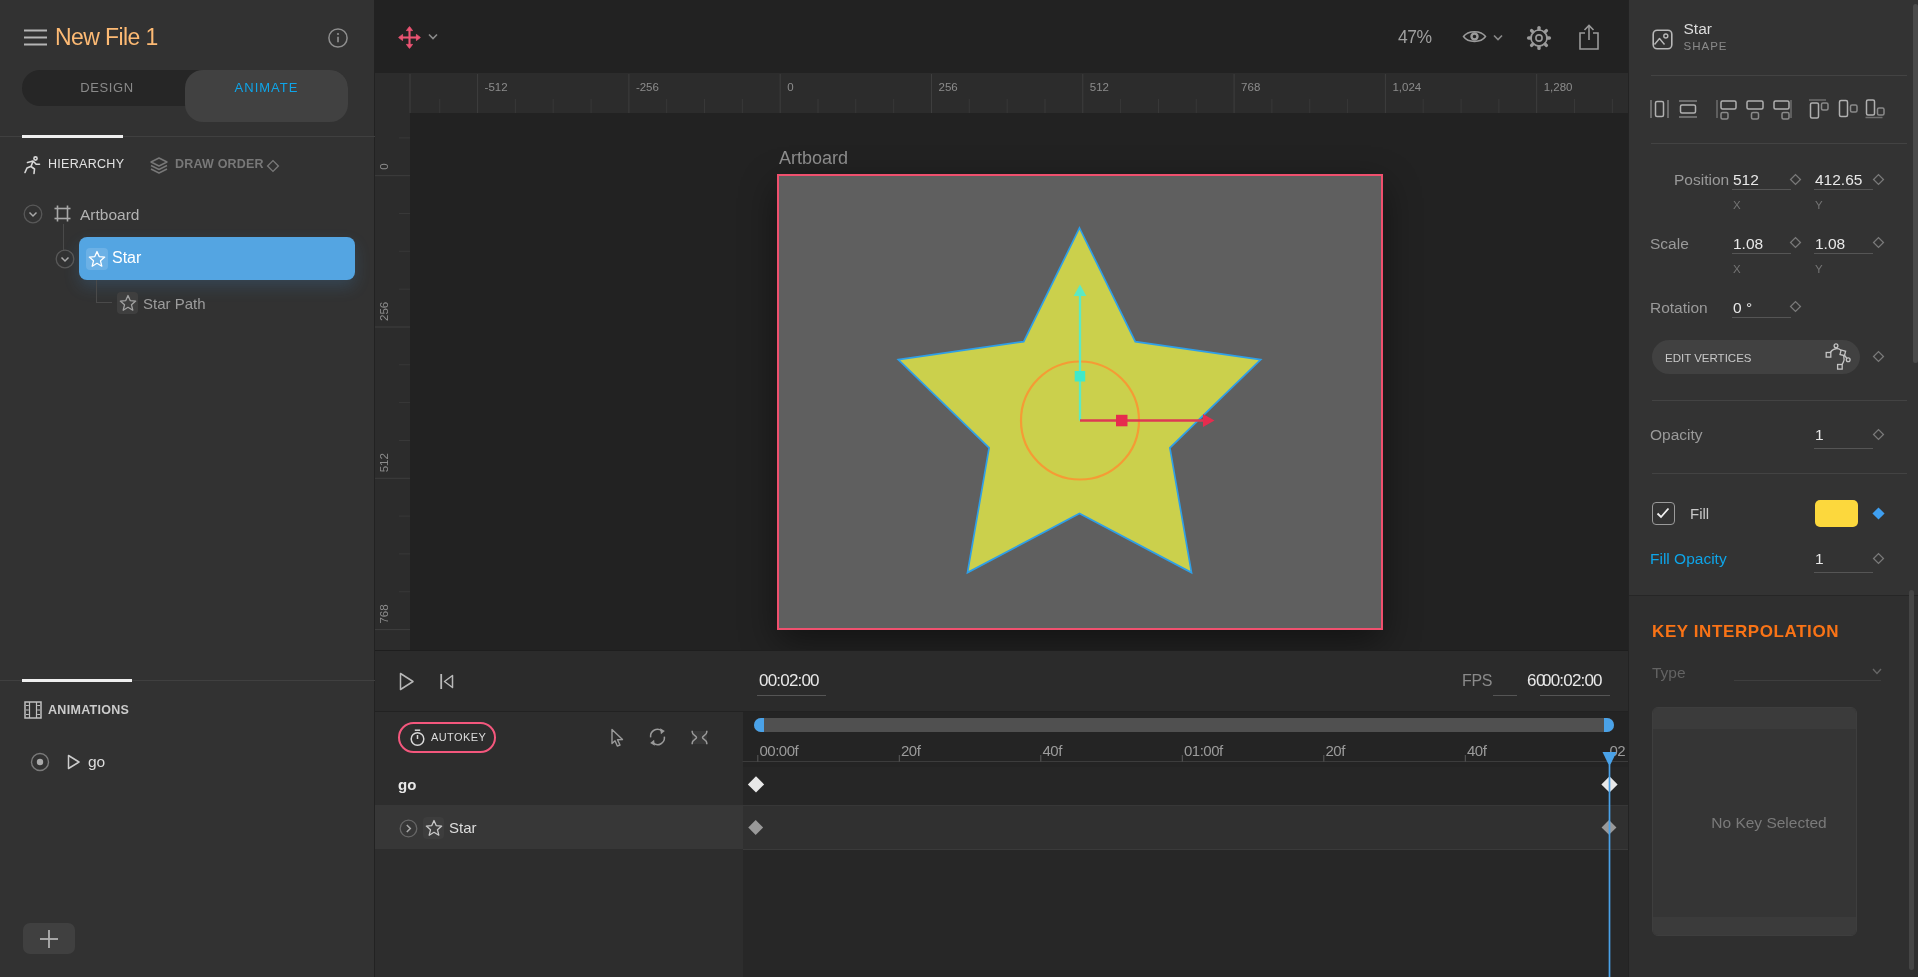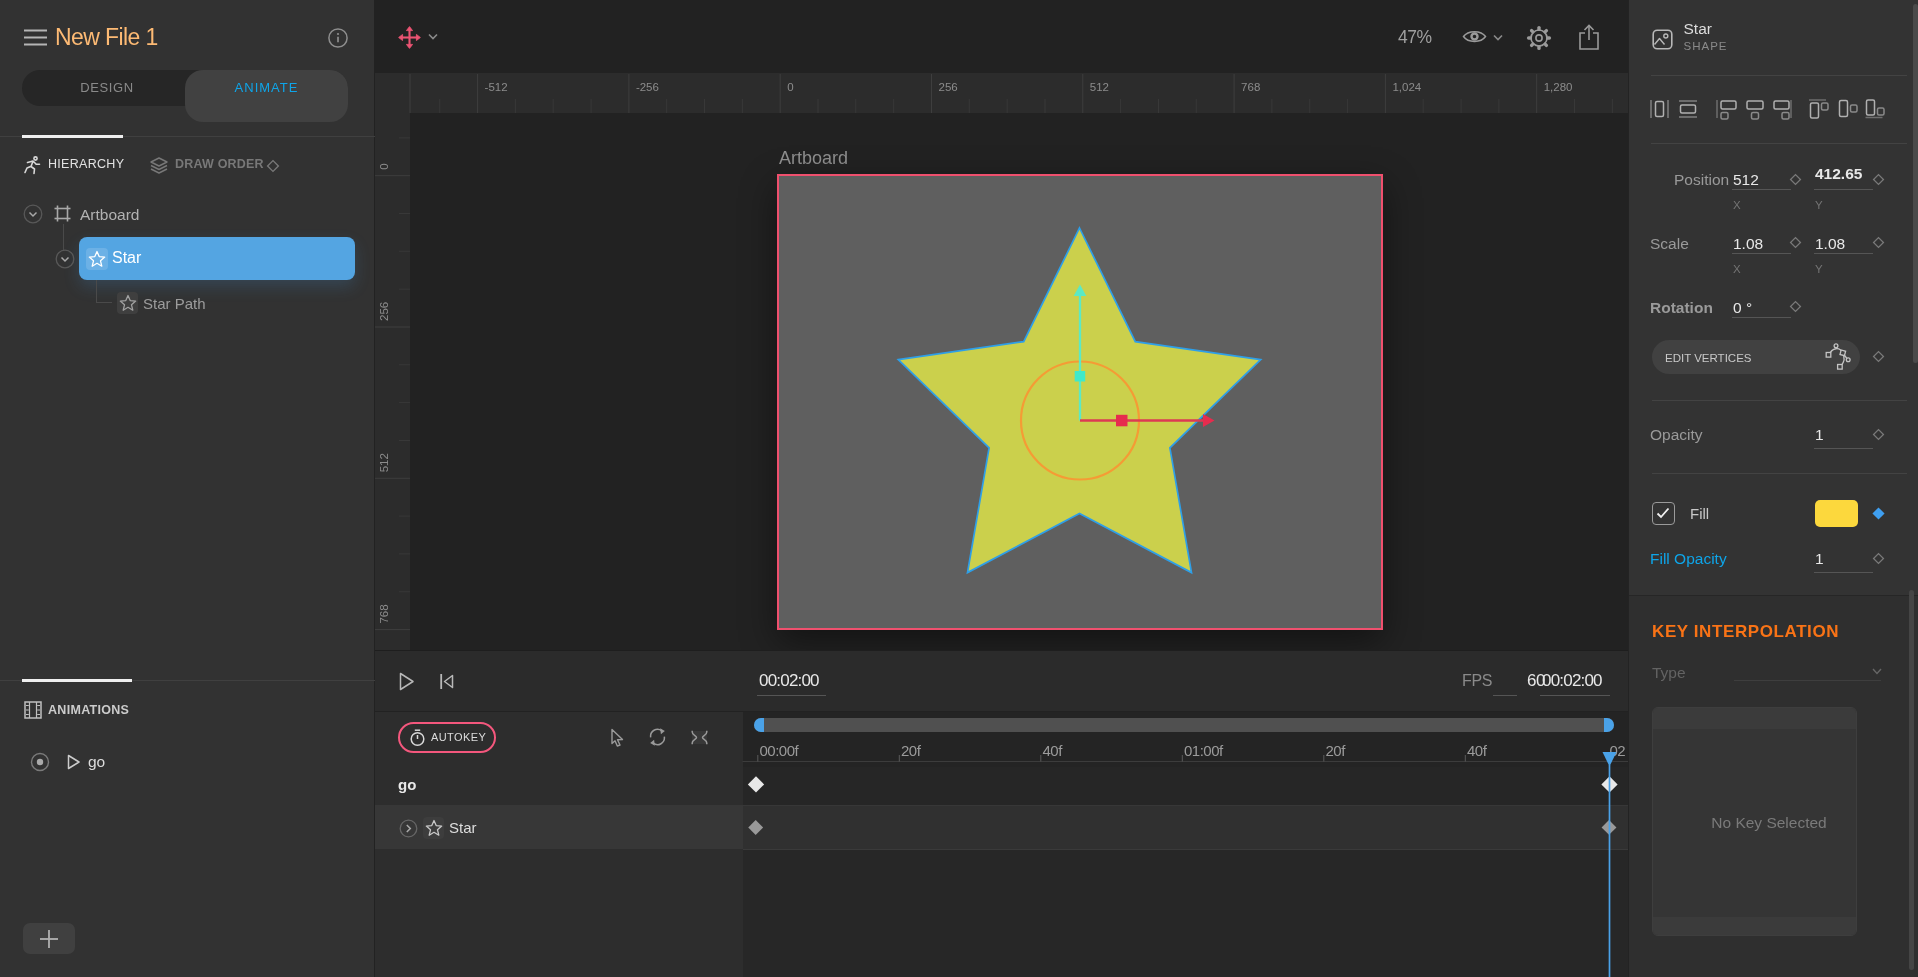--- a/index.html
+++ b/index.html
@@ -415,21 +415,21 @@
       </g>
     </svg>
     <div class="abs" style="left:22px; top:143px; width:256px; height:1px; background:#434343;"></div>
 
     <div class="abs" style="left:21px; top:171px; font-size:15.5px; color:#9a9a9a;margin-left:24px;">Position</div>
     <div class="abs" style="left:104px; top:171px; font-size:15.5px; color:#e8e8e8;">512</div>
     <div class="abs" style="left:103px; top:189px; width:59px; height:1px; background:#555555;"></div>
     <svg class="abs" style="left:160px; top:172.5px;" width="13" height="13" viewBox="0 0 13 13">
         <rect x="3" y="3" width="7" height="7" fill="none" stroke="#7a7a7a" stroke-width="1.3" transform="rotate(45 6.5 6.5)"></rect>
       </svg>
-    <div class="abs" style="left:186px; top:165px; font-size:15.5px; color:#e8e8e8;font-weight:bold;">412.65</div>
+    <div class="abs" style="left:186px; top:171px; font-size:15.5px; color:#e8e8e8;">412.65</div>
     <div class="abs" style="left:185px; top:189px; width:59px; height:1px; background:#555555;"></div>
     <svg class="abs" style="left:242.5px; top:172.5px;" width="13" height="13" viewBox="0 0 13 13">
         <rect x="3" y="3" width="7" height="7" fill="none" stroke="#7a7a7a" stroke-width="1.3" transform="rotate(45 6.5 6.5)"></rect>
       </svg>
     <div class="abs" style="left:104px; top:199px; font-size:11.5px; color:#747474;">X</div>
     <div class="abs" style="left:186px; top:199px; font-size:11.5px; color:#747474;">Y</div>
 
     <div class="abs" style="left:21px; top:234.5px; font-size:15.5px; color:#9a9a9a;">Scale</div>
     <div class="abs" style="left:104px; top:234.5px; font-size:15.5px; color:#e8e8e8;">1.08</div>
     <div class="abs" style="left:103px; top:252.5px; width:59px; height:1px; background:#555555;"></div>
@@ -437,21 +437,21 @@
         <rect x="3" y="3" width="7" height="7" fill="none" stroke="#7a7a7a" stroke-width="1.3" transform="rotate(45 6.5 6.5)"></rect>
       </svg>
     <div class="abs" style="left:186px; top:234.5px; font-size:15.5px; color:#e8e8e8;">1.08</div>
     <div class="abs" style="left:185px; top:252.5px; width:59px; height:1px; background:#555555;"></div>
     <svg class="abs" style="left:242.5px; top:236px;" width="13" height="13" viewBox="0 0 13 13">
         <rect x="3" y="3" width="7" height="7" fill="none" stroke="#7a7a7a" stroke-width="1.3" transform="rotate(45 6.5 6.5)"></rect>
       </svg>
     <div class="abs" style="left:104px; top:262.5px; font-size:11.5px; color:#747474;">X</div>
     <div class="abs" style="left:186px; top:262.5px; font-size:11.5px; color:#747474;">Y</div>
 
-    <div class="abs" style="left:21px; top:298.5px; font-size:15.5px; color:#9a9a9a;font-weight:bold;">Rotation</div>
+    <div class="abs" style="left:21px; top:298.5px; font-size:15.5px; color:#9a9a9a;">Rotation</div>
     <div class="abs" style="left:104px; top:298.5px; font-size:15.5px; color:#e8e8e8;">0 °</div>
     <div class="abs" style="left:103px; top:316.5px; width:59px; height:1px; background:#555555;"></div>
     <svg class="abs" style="left:160px; top:300px;" width="13" height="13" viewBox="0 0 13 13">
         <rect x="3" y="3" width="7" height="7" fill="none" stroke="#7a7a7a" stroke-width="1.3" transform="rotate(45 6.5 6.5)"></rect>
       </svg>
 
     <div class="abs" style="left:22.5px; top:340px; width:208px; height:34px; background:#414141; border-radius:17px;"></div>
     <div class="abs" style="left:36px; top:351.5px; font-size:11.5px; letter-spacing:0px; color:#c8c8c8;">EDIT VERTICES</div>
     <svg class="abs" style="left:196px; top:343px;" width="28" height="29" viewBox="0 0 28 29">
       <g fill="none" stroke="#c4c4c4" stroke-width="1.3">

